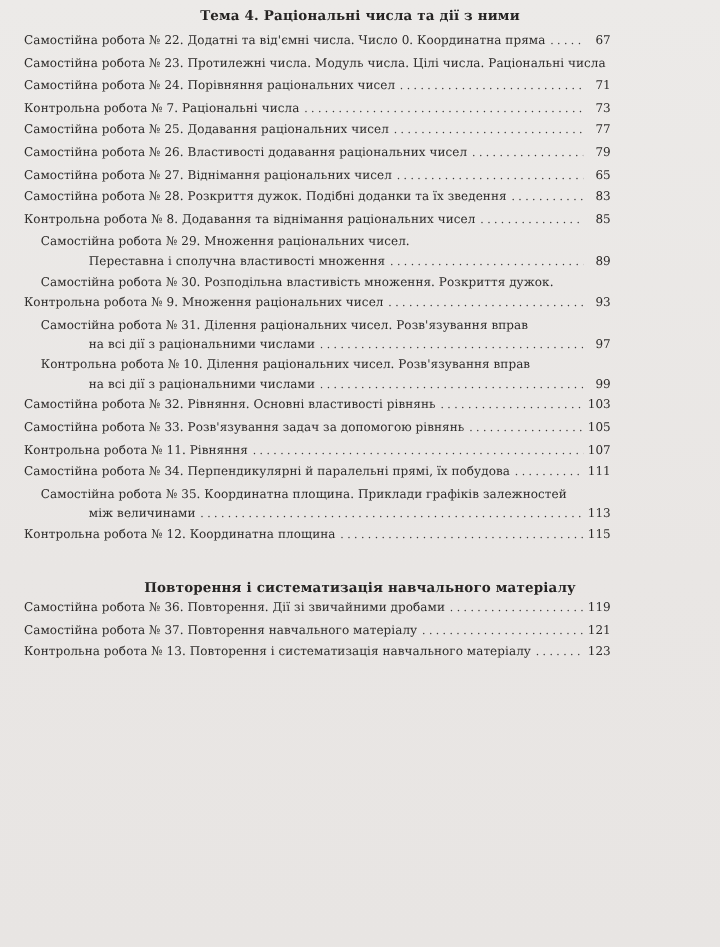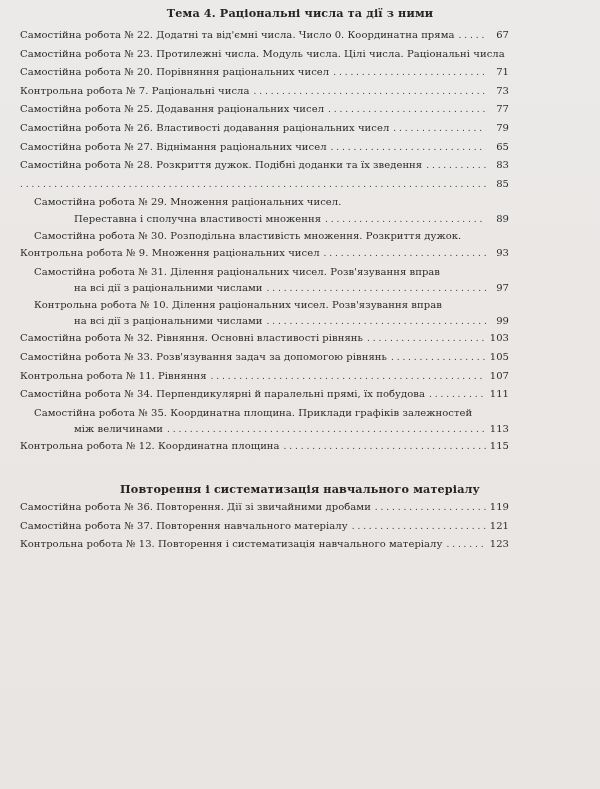--- a/index.html
+++ b/index.html
@@ -59,21 +59,21 @@
         </div>
       </div>
       <div class="entry">
         <div class="line">
           <span class="text">Самостійна робота № 23. Протилежні числа. Модуль числа. Цілі числа. Раціональні числа</span>
           <span class="dots"></span>
         </div>
       </div>
       <div class="entry">
         <div class="line">
-          <span class="text">Самостійна робота № 20. Порівняння раціональних чисел</span>
+          <span class="text">Самостійна робота № 24. Порівняння раціональних чисел</span>
           <span class="dots"></span>
           <span class="page-num">71</span>
         </div>
       </div>
       <div class="entry">
         <div class="line">
           <span class="text">Контрольна робота № 7. Раціональні числа</span>
           <span class="dots"></span>
           <span class="page-num">73</span>
         </div>
@@ -101,20 +101,21 @@
       </div>
       <div class="entry">
         <div class="line">
           <span class="text">Самостійна робота № 28. Розкриття дужок. Подібні доданки та їх зведення</span>
           <span class="dots"></span>
           <span class="page-num">83</span>
         </div>
       </div>
       <div class="entry">
         <div class="line">
+          <span class="text">Контрольна робота № 8. Додавання та віднімання раціональних чисел</span>
           <span class="dots"></span>
           <span class="page-num">85</span>
         </div>
       </div>
       <div class="entry multi">
         <div class="line">
           <span class="text">Самостійна робота № 29. Множення раціональних чисел.</span>
         </div>
         <div class="line cont">
           <span class="text">Переставна і сполучна властивості множення</span>

